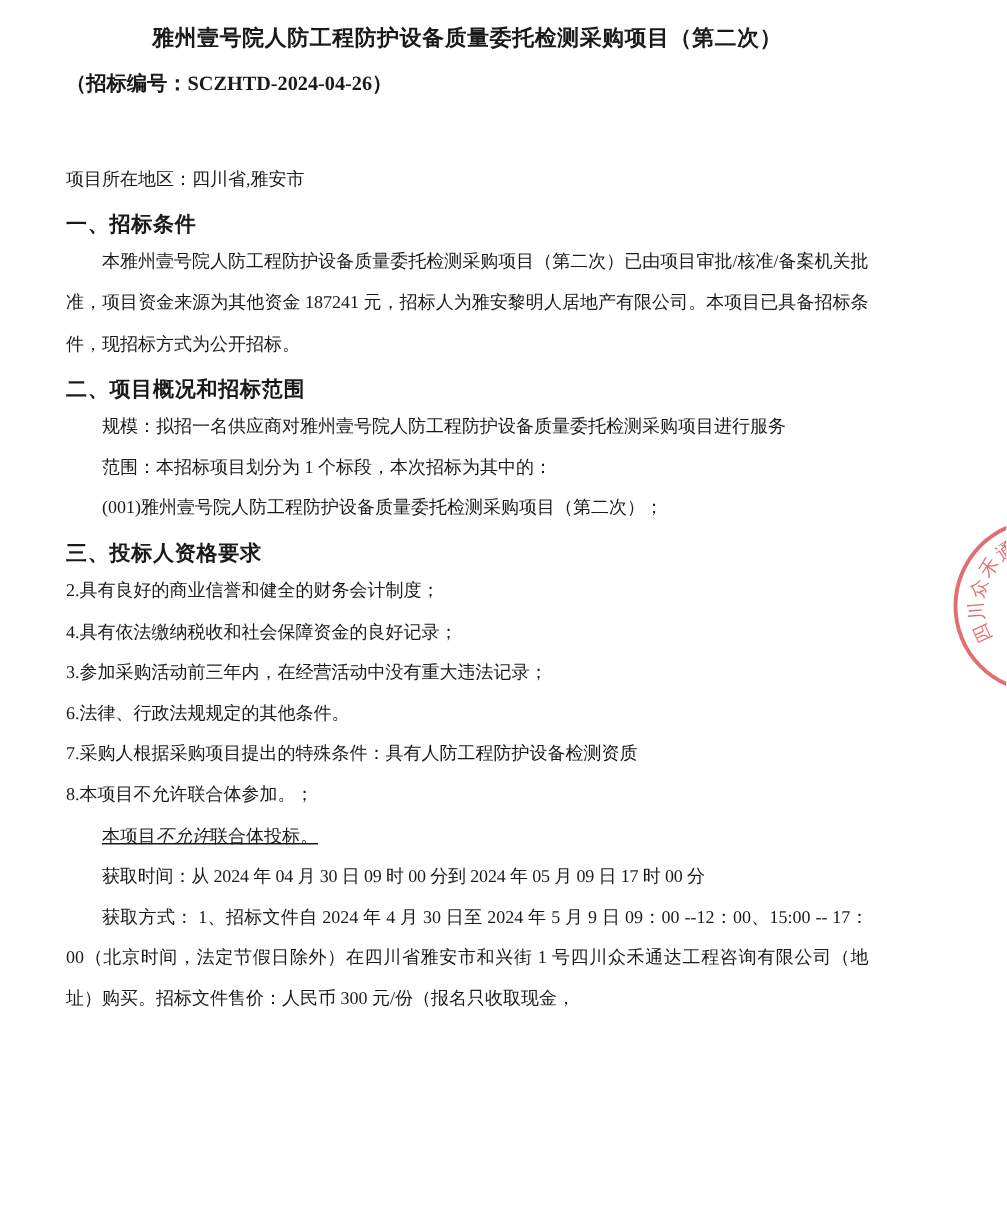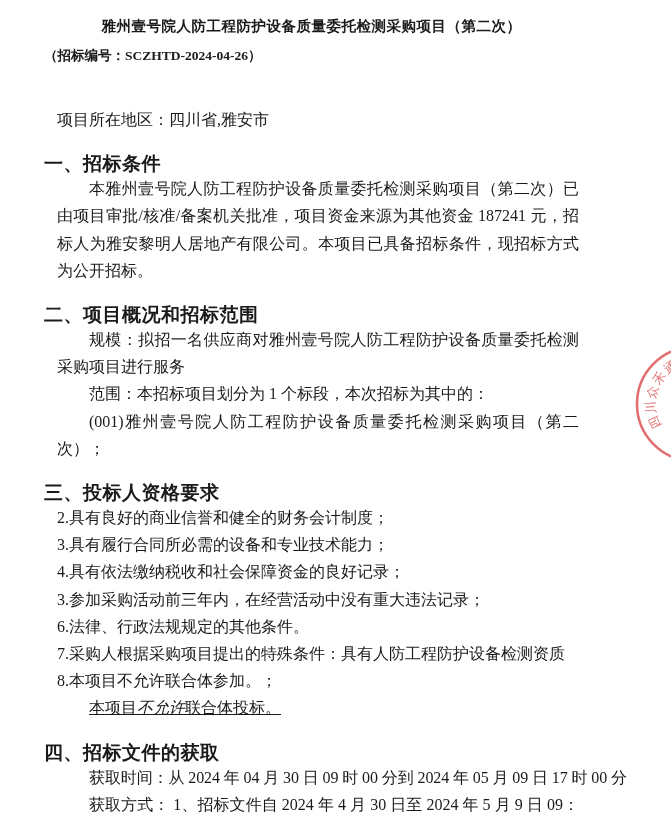--- a/index.html
+++ b/index.html
@@ -31,31 +31,30 @@
     margin-top: 11px;
     line-height: 18px;
   }
   .location-line {
     margin-top: 41px;
     font-size: 12.5px;
     line-height: 20px;
   }
   .section-heading {
     font-family: "Liberation Sans", "DejaVu Sans", sans-serif;
-    font-size: 19px;
+    font-size: 14px;
     font-weight: bold;
     line-height: 23px;
-    margin-top: 19px;
+    margin-top: 5px;
     letter-spacing: 0.5px;
   }
   .body-text {
-    font-size: 16px;
+    font-size: 12px;
     line-height: 27.2px;
     text-align: justify;
-    margin-left: 13px;
   }
   .indent-first { text-indent: 2em; }
   .indent-line  { text-indent: 2em; }
   .nowrap { white-space: nowrap; letter-spacing: -0.1px; }
   .joint-line { text-indent: 2em; text-decoration: underline; }
   .joint-italic { font-style: italic; }
   .seal {
     position: absolute;
     left: 595px;
     top: 340px;
@@ -78,31 +77,29 @@
   <div class="section-heading">一、招标条件</div>
   <p class="body-text indent-first">本雅州壹号院人防工程防护设备质量委托检测采购项目（第二次）已由项目审批/核准/备案机关批准，项目资金来源为其他资金 187241 元，招标人为雅安黎明人居地产有限公司。本项目已具备招标条件，现招标方式为公开招标。</p>
 
   <div class="section-heading">二、项目概况和招标范围</div>
   <div class="body-text indent-line">规模：拟招一名供应商对雅州壹号院人防工程防护设备质量委托检测采购项目进行服务</div>
   <div class="body-text indent-line">范围：本招标项目划分为 1 个标段，本次招标为其中的：</div>
   <div class="body-text indent-line">(001)雅州壹号院人防工程防护设备质量委托检测采购项目（第二次）；</div>
 
   <div class="section-heading">三、投标人资格要求</div>
   <div class="body-text">2.具有良好的商业信誉和健全的财务会计制度；</div>
-  <div class="body-text">3.具有履行合同所必需的设备和专业技术能力；</div>
   <div class="body-text">4.具有依法缴纳税收和社会保障资金的良好记录；</div>
   <div class="body-text">3.参加采购活动前三年内，在经营活动中没有重大违法记录；</div>
   <div class="body-text">6.法律、行政法规规定的其他条件。</div>
   <div class="body-text">7.采购人根据采购项目提出的特殊条件：具有人防工程防护设备检测资质</div>
   <div class="body-text">8.本项目不允许联合体参加。；</div>
   <div class="body-text joint-line">
     <span>本项目</span><span class="joint-italic">不允许</span><span>联合体投标。</span>
   </div>
 
-  <div class="section-heading">四、招标文件的获取</div>
   <div class="body-text indent-line nowrap">获取时间：从 2024 年 04 月 30 日 09 时 00 分到 2024 年 05 月 09 日 17 时 00 分</div>
   <p class="body-text indent-first">获取方式： 1、招标文件自 2024 年 4 月 30 日至 2024 年 5 月 9 日 09：00 --12：00、15:00 -- 17：00（北京时间，法定节假日除外）在四川省雅安市和兴街 1 号四川众禾通达工程咨询有限公司（地址）购买。招标文件售价：人民币 300 元/份（报名只收取现金，</p>
 
   <svg class="seal" viewBox="0 0 76 130" xmlns="http://www.w3.org/2000/svg">
     <circle id="seal-ring" cx="99" cy="64" r="57" fill="none" stroke-width="2.6" stroke="#dd5c5c"></circle>
     <g id="seal-chars" font-family="Liberation Serif, DejaVu Serif, serif" font-size="12.5">
         <text x="75.58052149435383" y="31.937165578346765" text-anchor="middle" fill="#dd5c5c" transform="rotate(-33 75.58052149435383 27.937165578346765)">通</text>
         <text x="64.43415499345966" y="42.422620169692316" text-anchor="middle" fill="#dd5c5c" transform="rotate(-53.5 64.43415499345966 38.422620169692316)">禾</text>
         <text x="57.66574707465229" y="56.14759369986904" text-anchor="middle" fill="#dd5c5c" transform="rotate(-74 57.66574707465229 52.14759369986904)">众</text>
         <text x="56.132554649475495" y="71.37374111629734" text-anchor="middle" fill="#dd5c5c" transform="rotate(-94.5 56.132554649475495 67.37374111629734)">川</text>

